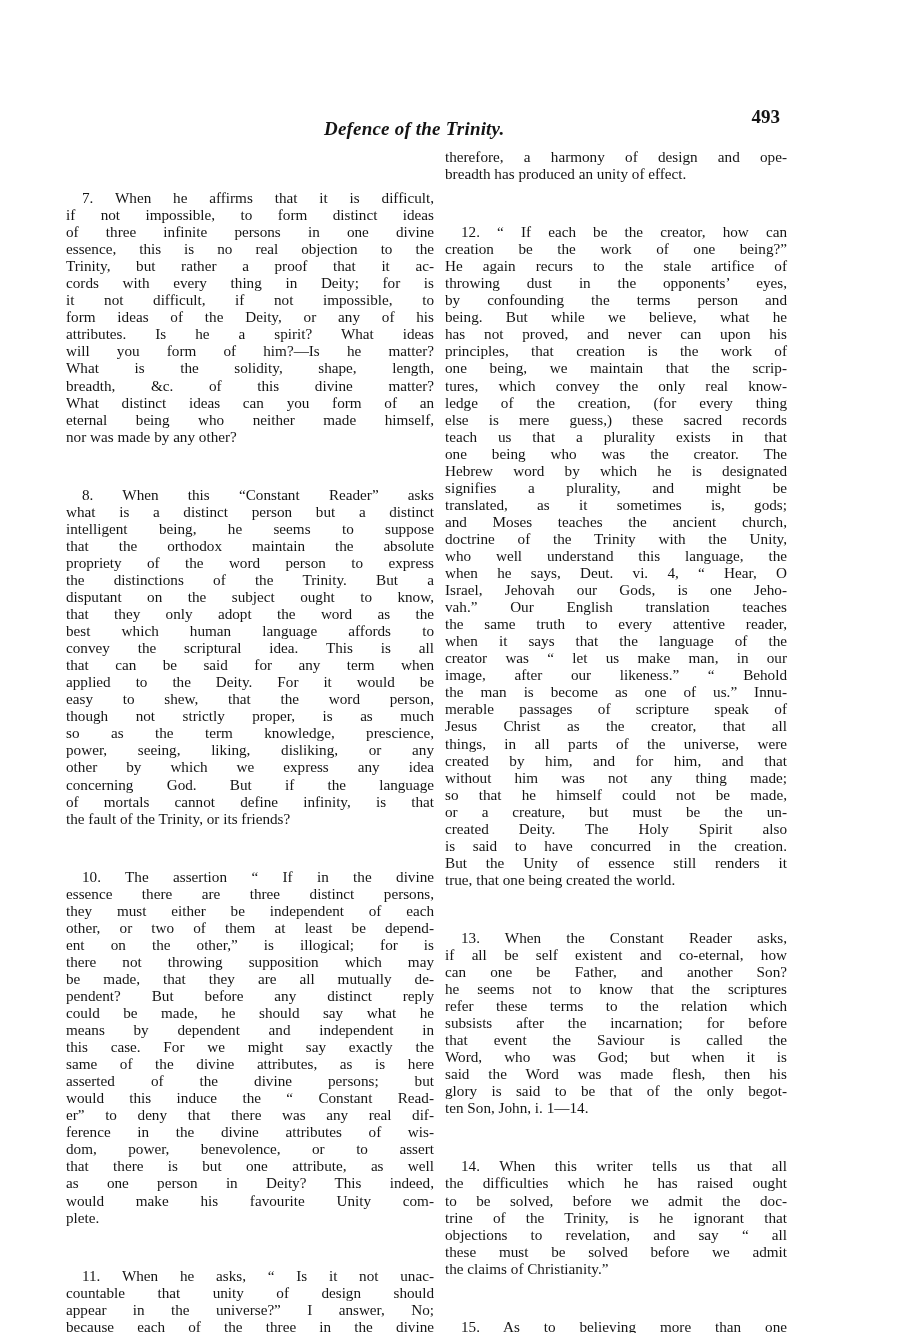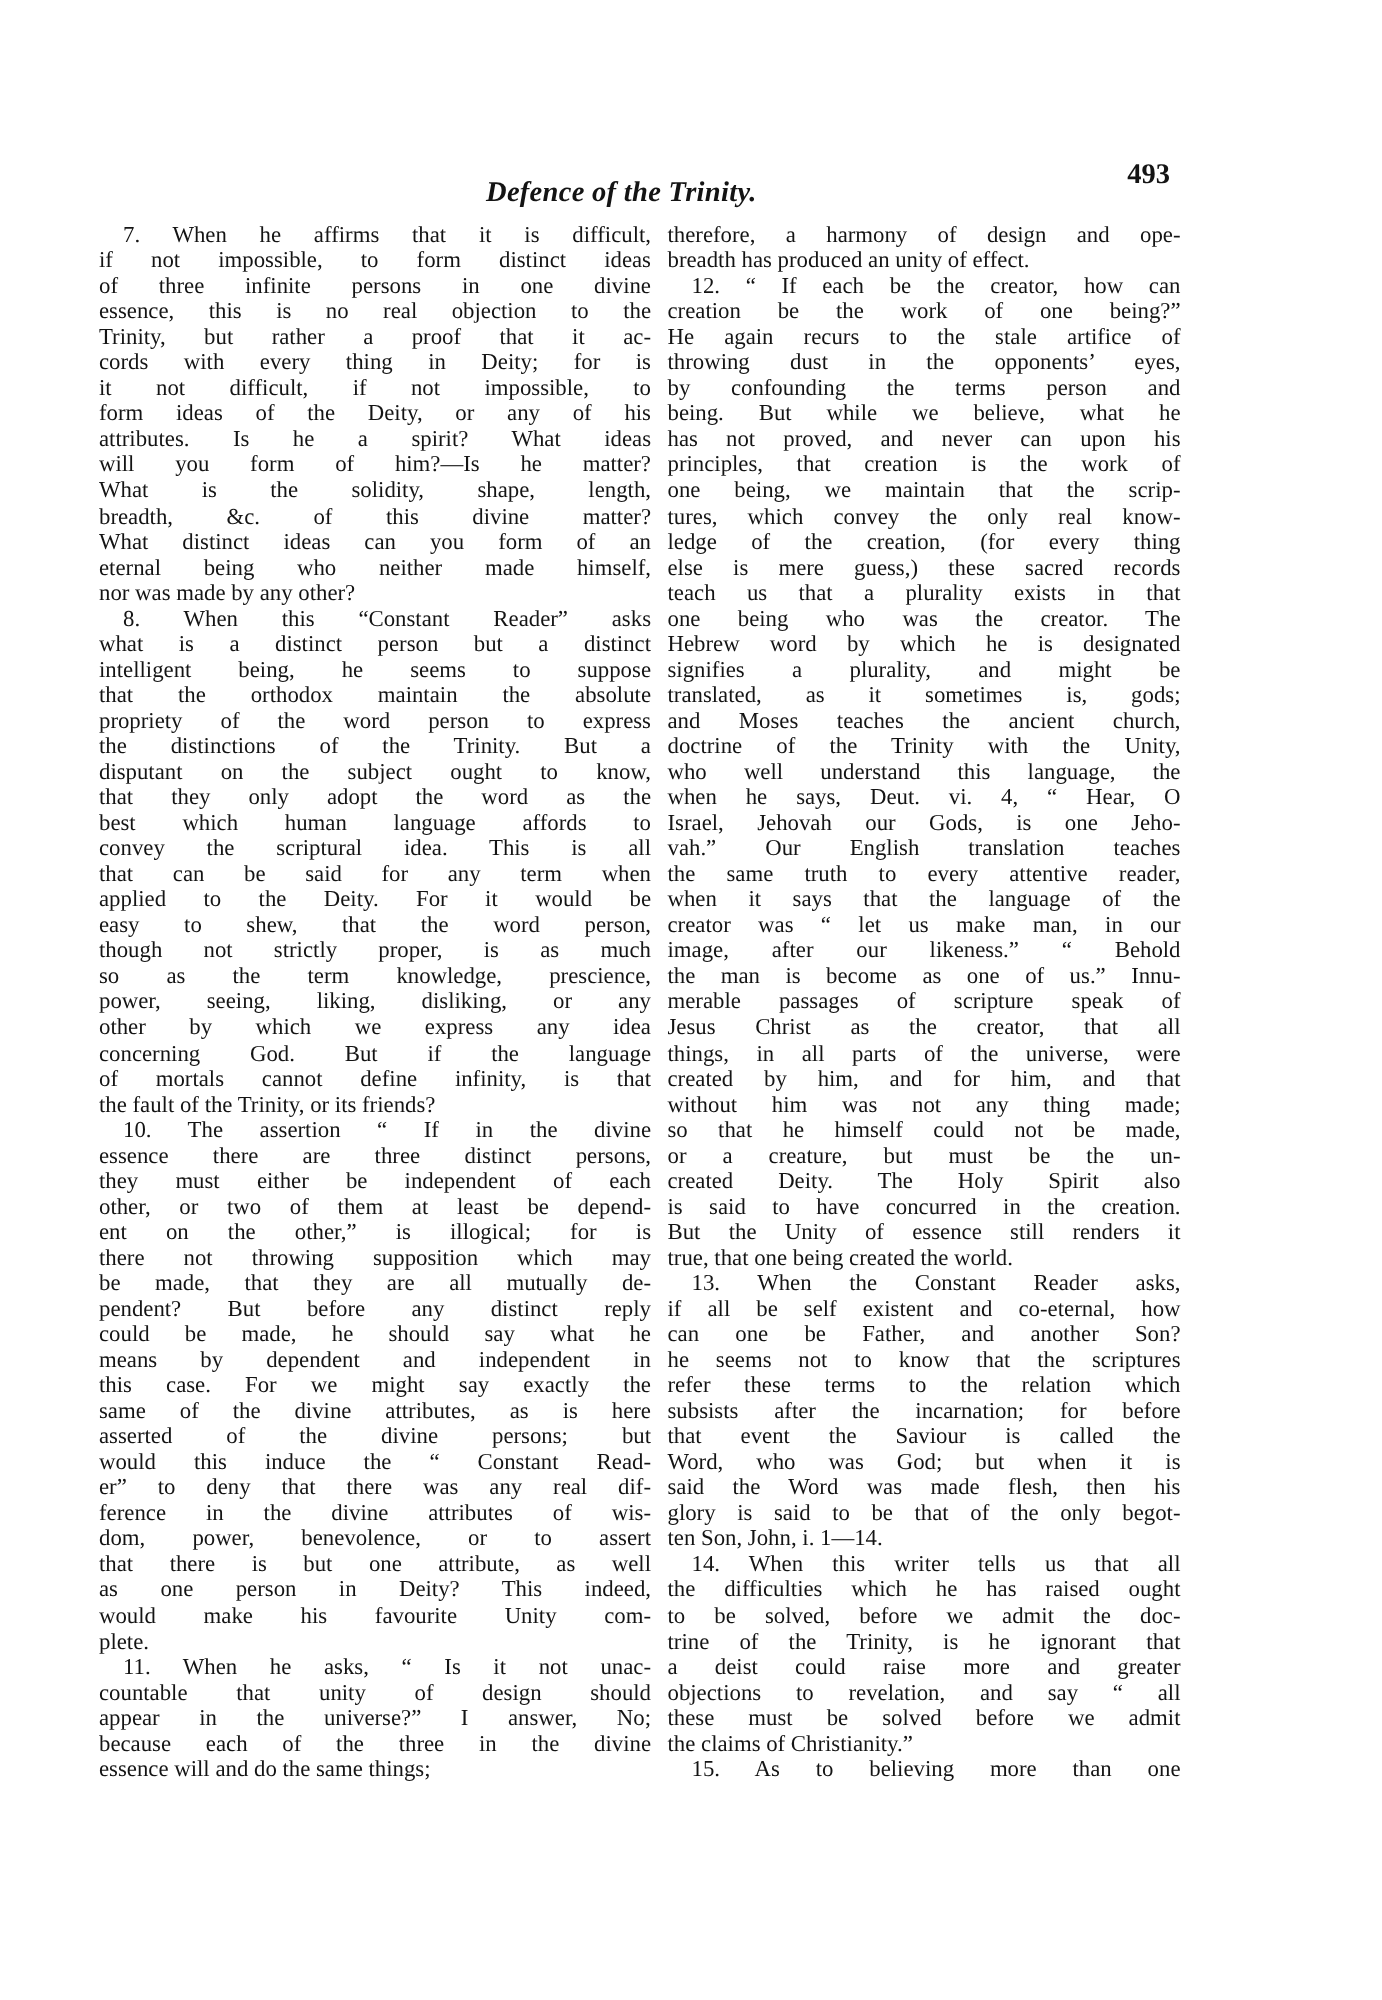--- a/index.html
+++ b/index.html
@@ -49,21 +49,21 @@
     .col-left { left: 66px; }
     .col-right { left: 445px; width: 342px; }
     .line {
       display: block;
       white-space: nowrap;
       text-align: justify;
       text-align-last: justify;
       height: 17.05px;
     }
     .line.last { text-align-last: left; }
-    .indent { padding-left: 16px; }
+    .indent { padding-left: 16px; margin-top: 41px; }
   </style>
 </head>
 <body>
 
 <div class="header">
   <span class="running-title">Defence of the Trinity.</span>
   <span class="page-number">493</span>
 </div>
 
 <div class="column col-left" id="left-col">
@@ -179,18 +179,17 @@
     <span class="line">subsists after the incarnation; for before</span>
     <span class="line">that event the Saviour is called the</span>
     <span class="line">Word, who was God; but when it is</span>
     <span class="line">said the Word was made flesh, then his</span>
     <span class="line">glory is said to be that of the only begot-</span>
     <span class="line last">ten Son, John, i. 1—14.</span>
     <span class="line indent">14. When this writer tells us that all</span>
     <span class="line">the difficulties which he has raised ought</span>
     <span class="line">to be solved, before we admit the doc-</span>
     <span class="line">trine of the Trinity, is he ignorant that</span>
-    <span class="line">a deist could raise more and greater</span>
     <span class="line">objections to revelation, and say “ all</span>
     <span class="line">these must be solved before we admit</span>
     <span class="line last">the claims of Christianity.”</span>
     <span class="line indent">15. As to believing more than one</span>
   </div>
 
 </body></html>

